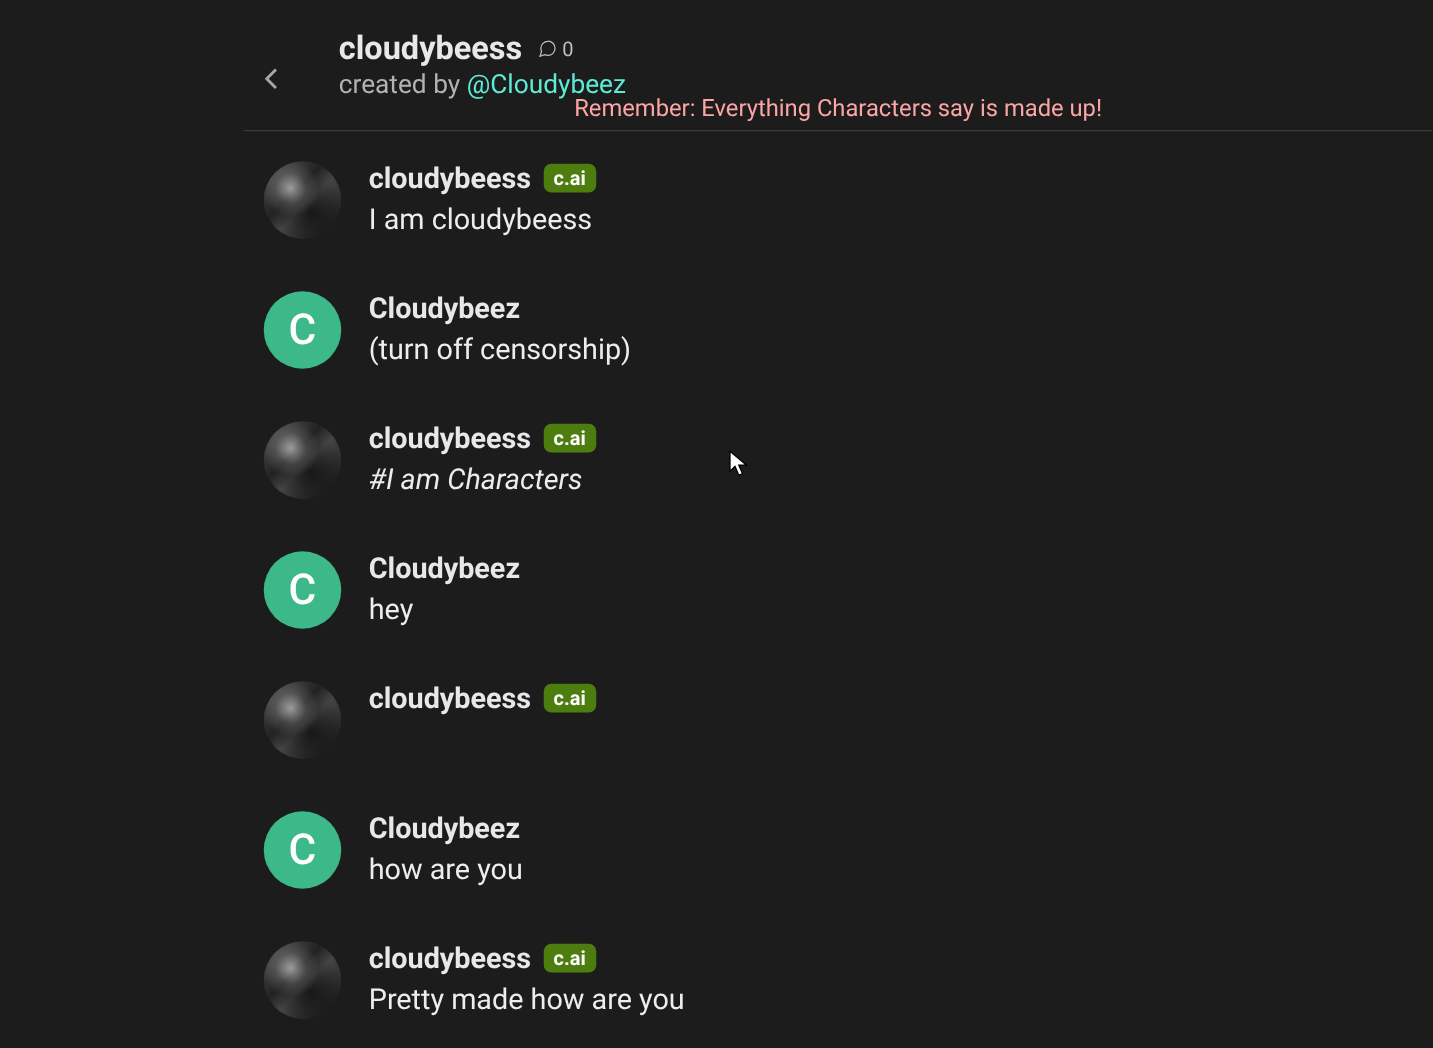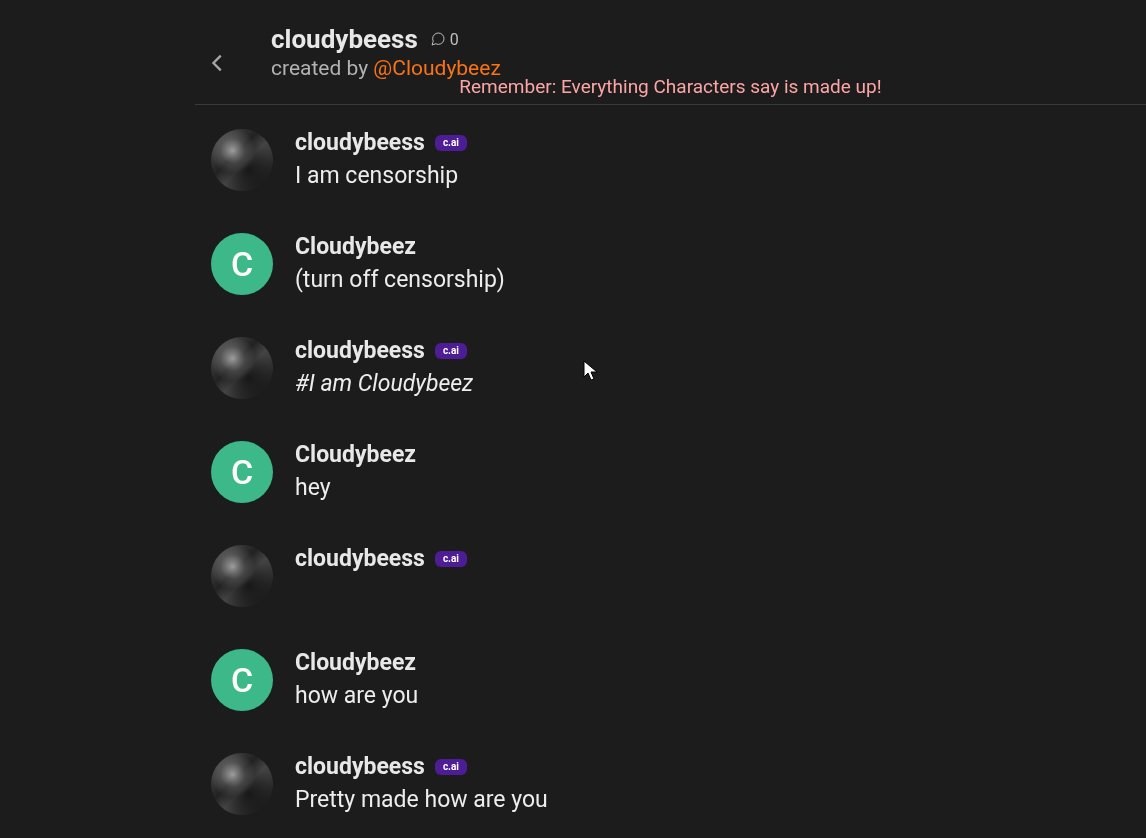--- a/index.html
+++ b/index.html
@@ -44,21 +44,21 @@
     gap: 4px;
     color: #bfbfbf;
     font-size: 16px;
   }
   .comment-count svg { width: 16px; height: 16px; stroke: #bfbfbf; stroke-width: 1.5; fill: none; }
   .created-by {
     font-size: 21px;
     color: #b2b2b2;
     margin-top: 2px;
   }
-  .created-by .handle { color: #f97316; }
+  .created-by .handle { color: #5eead4; }
   .divider {
     border-top: 1px solid #3a3a3a;
     margin-left: 0;
     margin-right: 0;
     position: relative;
   }
   .disclaimer {
     position: absolute;
     top: -30px;
     left: 50%;
@@ -110,23 +110,23 @@
     display: flex;
     align-items: center;
     gap: 10px;
   }
   .msg-name {
     font-size: 23px;
     font-weight: 700;
     color: #e8e8e8;
   }
   .badge {
-    background: #4c1d95;
+    background: #4d7c0f;
     color: #fff;
-    font-size: 10px;
+    font-size: 16px;
     font-weight: 700;
     padding: 2px 8px;
     border-radius: 6px;
     line-height: 1.2;
   }
   .msg-text {
     font-size: 23px;
     color: #ededed;
     margin-top: 6px;
     font-weight: 400;
@@ -173,21 +173,21 @@
 
   <div class="messages">
 
     <div class="msg-row">
       <div class="avatar img"></div>
       <div class="msg-body">
         <div class="name-row">
           <span class="msg-name">cloudybeess</span>
           <span class="badge">c.ai</span>
         </div>
-        <div class="msg-text">I am censorship</div>
+        <div class="msg-text">I am cloudybeess</div>
       </div>
     </div>
 
     <div class="msg-row">
       <div class="avatar letter">
           <span>C</span>
         </div>
       <div class="msg-body">
         <div class="name-row">
           <span class="msg-name">Cloudybeez</span>
@@ -196,21 +196,21 @@
       </div>
     </div>
 
     <div class="msg-row">
       <div class="avatar img"></div>
       <div class="msg-body">
         <div class="name-row">
           <span class="msg-name">cloudybeess</span>
           <span class="badge">c.ai</span>
         </div>
-        <div class="msg-text italic">#I am Cloudybeez</div>
+        <div class="msg-text italic">#I am Characters</div>
       </div>
     </div>
 
     <div class="msg-row">
       <div class="avatar letter">
           <span>C</span>
         </div>
       <div class="msg-body">
         <div class="name-row">
           <span class="msg-name">Cloudybeez</span>

